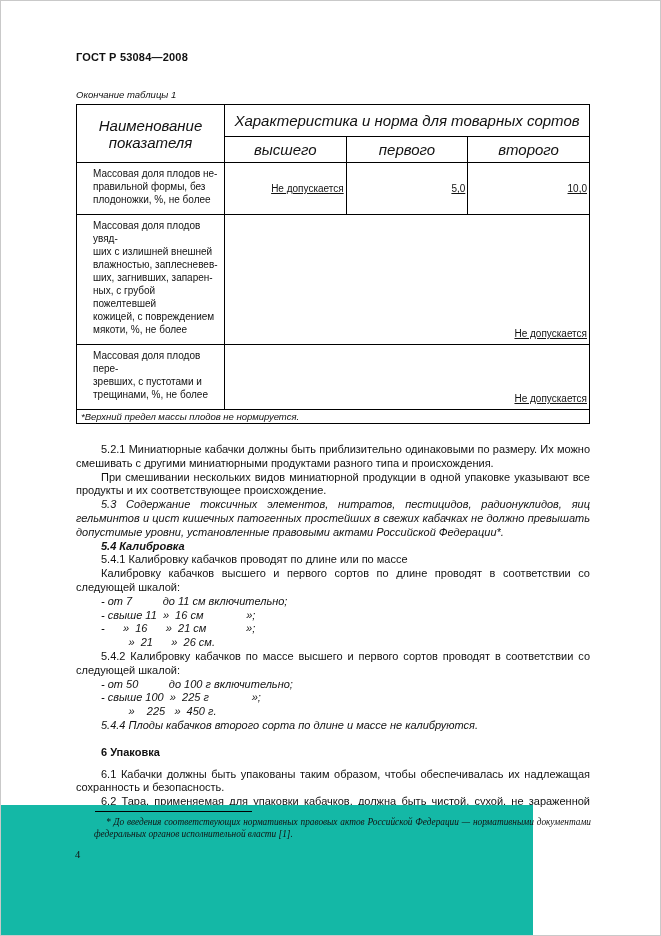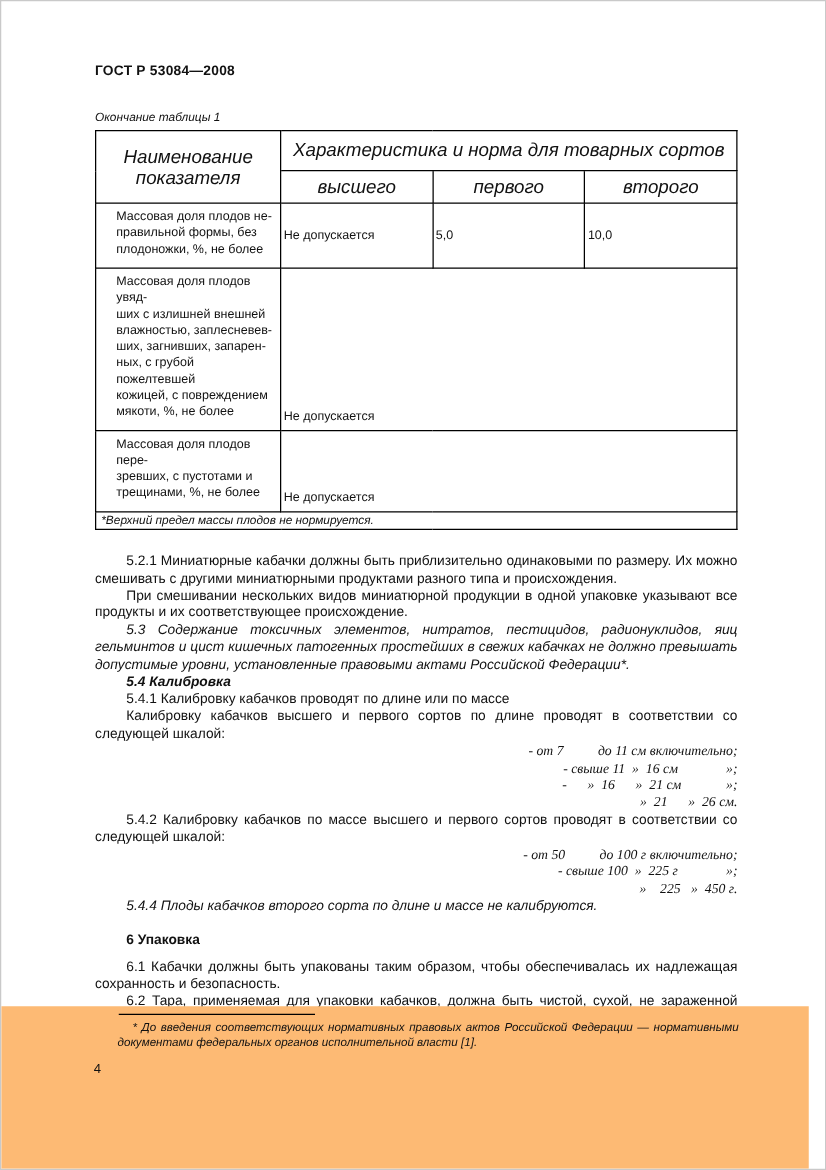--- a/index.html
+++ b/index.html
@@ -25,32 +25,32 @@
     font-weight: normal; font-style: italic; font-size: 15px;
     text-align: center; vertical-align: middle; padding: 4px 4px;
   }
   table.gost tr.grouprow th.group { padding: 7px 4px; }
   table.gost td.name {
     font-size: 10px; line-height: 13px;
     padding: 4px 4px 8px 16px;
     vertical-align: top; text-align: left;
     white-space: pre-line;
   }
-  table.gost td.val { font-size: 10px; text-align: left; vertical-align: middle; padding: 2px; }
+  table.gost td.val { font-size: 10px; text-align: right; vertical-align: middle; padding: 2px; text-decoration: underline; }
   table.gost td.val.bottom { vertical-align: bottom; padding-bottom: 5px; }
   table.gost td.tnote { font-size: 9.5px; font-style: italic; text-align: left; padding: 1px 4px; }
 
   .bodytext { margin-top: 19px; font-size: 11px; line-height: 13.8px; text-align: justify; }
   .bodytext p { margin: 0; text-indent: 25px; }
   .it { font-style: italic; }
   .h54 { font-weight: bold; font-style: italic; }
-  .scale { margin: 0 0 0 25px; font-style: italic; white-space: pre-wrap; text-align: right; font-family: Liberation Serif, serif; }
+  .scale { margin: 0 0 0 25px; font-style: italic; white-space: pre-wrap; text-align: left; }
   .h6 { font-size: 11px; font-weight: bold; margin: 13px 0 8px; padding-left: 25px; text-indent: 0; }
 
-  .footer-band { position: absolute; left: 0; top: 804px; width: 646px; height: 130px; background: #fdba74; }
+  .footer-band { position: absolute; left: 0; top: 804px; width: 532px; height: 130px; background: #14b8a6; font-family: Liberation Serif, serif; }
   .fn-rule { position: absolute; left: 94px; top: 6px; width: 157px; height: 0; border-top: 1px solid #000; }
   .fn-text {
     position: absolute; left: 93px; top: 11px; width: 497px;
     font-size: 9.3px; font-style: italic; line-height: 12.3px;
     text-align: justify; text-indent: 12px;
   }
   .page-num { position: absolute; left: 74px; top: 44px; font-size: 10.5px; }
 </style>
 </head>
 <body>

